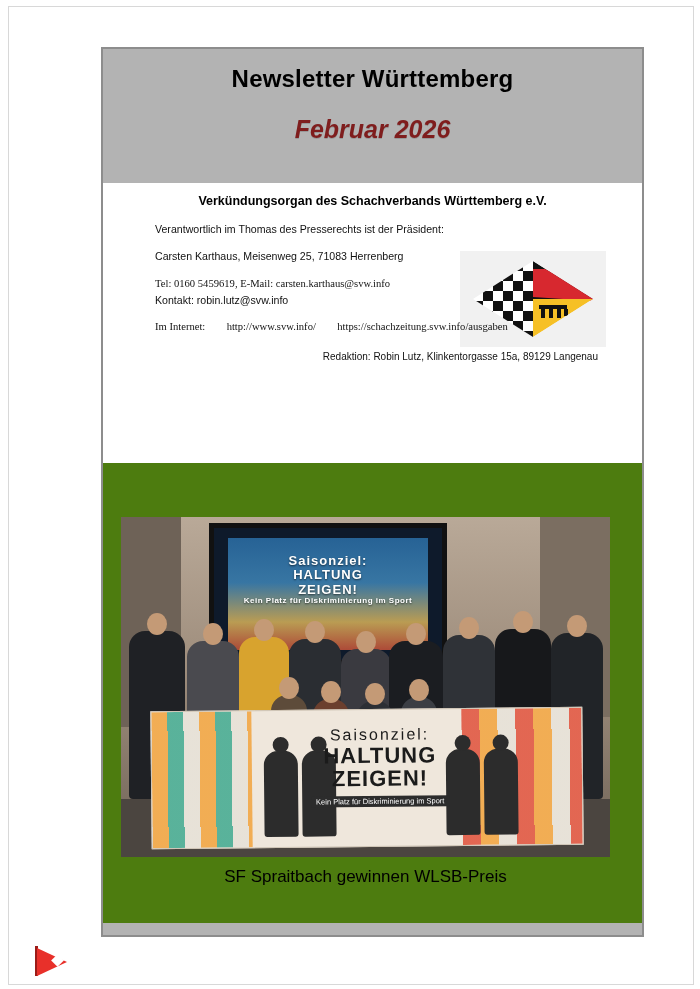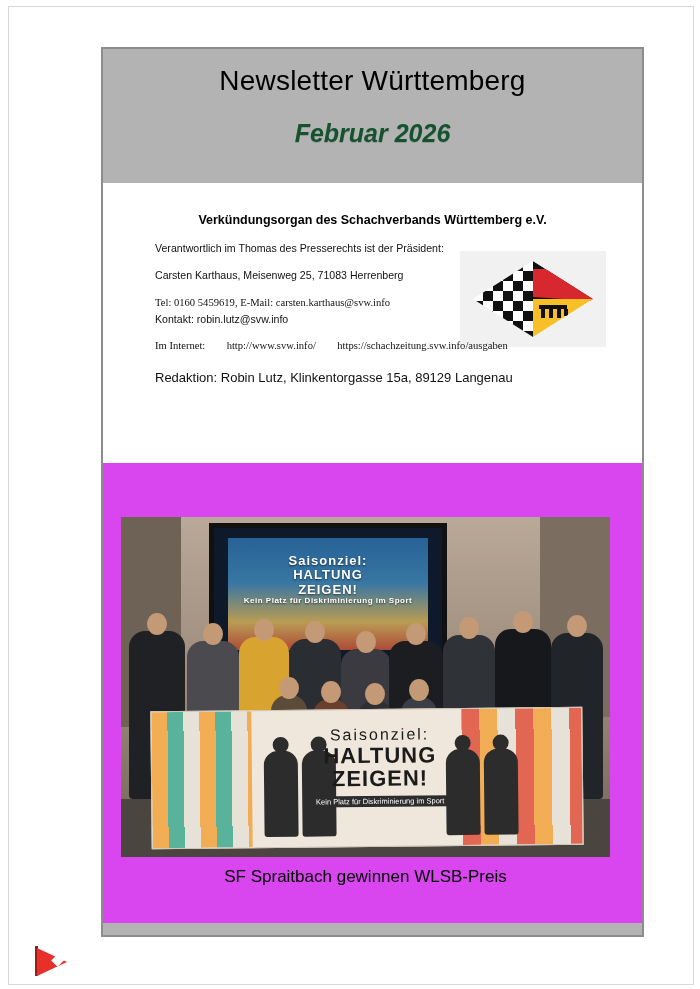--- a/index.html
+++ b/index.html
@@ -37,51 +37,51 @@
     border: 2px solid #8d8d8d;
     box-sizing: border-box;
   }
 
   
   .title-block {
     padding-top: 16px;
     text-align: center;
   }
   .doc-title {
-    font-size: 28px;
-    font-weight: 400;
+    font-size: 24px;
+    font-weight: 700;
     color: #000000;
     letter-spacing: 0.2px;
     line-height: 1.15;
   }
   .doc-subtitle {
     margin-top: 22px;
     font-size: 25px;
     font-style: italic;
     font-weight: bold;
-    color: #14532d;
+    color: #7f1d1d;
     text-shadow: 0 1px 0 rgba(0,0,0,0.15);
   }
 
   
   .masthead {
     position: absolute;
     left: 0;
     top: 134px;
     width: 100%;
     height: 280px;
     background: #ffffff;
     box-sizing: border-box;
   }
   .masthead-heading {
     text-align: center;
     font-size: 12.5px;
     font-weight: bold;
     color: #000;
-    padding-top: 30px;
+    padding-top: 11px;
   }
   .masthead-lines {
     padding: 14px 0 0 52px;
     font-size: 10.6px;
     color: #111;
     line-height: 1.35;
     position: relative;
     z-index: 2;
   }
   .ml-row {
@@ -90,46 +90,46 @@
   }
   .ml-row.tight {
     margin-bottom: 2px;
     font-family: Liberation Serif, serif;
   }
   .ml-row .gap {
     display: inline-block;
     width: 16px;
   }
   .ml-redaktion {
-    text-align: left;
-    font-size: 13px;
+    text-align: right;
+    font-size: 10px;
     color: #111;
     margin-top: 16px;
-    padding-right: 16px;
+    padding-right: 44px;
   }
 
   
   .logo-box {
     position: absolute;
     right: 36px;
     top: 68px;
     width: 146px;
     height: 96px;
     background: #f1f1f1;
     overflow: hidden;
   }
 
   
   .photo-area {
     position: absolute;
     left: 0;
     top: 414px;
     width: 100%;
     bottom: 12px;
-    background: #d946ef;
+    background: #4d7c0f;
   }
   .photo-frame {
     position: absolute;
     left: 18px;
     top: 54px;
     width: 489px;
     height: 340px;
     background: #5a5550;
     overflow: hidden;
   }

